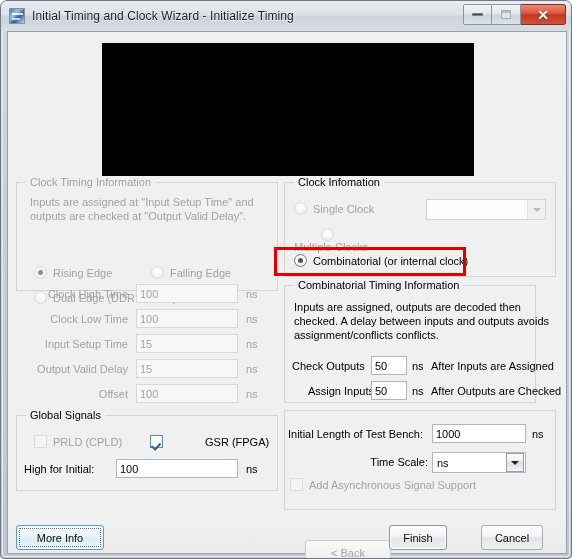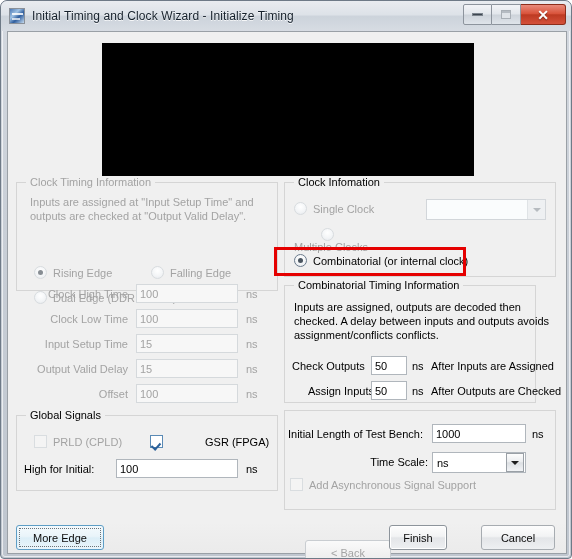--- a/index.html
+++ b/index.html
@@ -532,27 +532,27 @@
 
     <div class="checkbox disabled" style="left:282px; top:446px;">
       <span class="box"></span>
       <span class="lbl">Add Asynchronous Signal Support</span>
     </div>
 
   </div>
 
   <div id="footer">
     <button class="btn focused" style="left:8px; top:3px; width:88px;">
-      <span>More Edge</span>
+      <span>More Info</span>
       <span class="focus-ring"></span>
     </button>
     <button class="btn disabled" style="left:297px; top:18px; width:86px;text-align:center;">
       <span>&lt; Back</span>
     </button>
     <button class="btn default" style="left:381px; top:3px; width:58px;">
       <span>Finish</span>
     </button>
-    <button class="btn" style="left:473px; top:3px; width:74px;">
+    <button class="btn" style="left:473px; top:3px; width:62px;">
       <span>Cancel</span>
     </button>
   </div>
 
 </div>
 
 </body></html>

